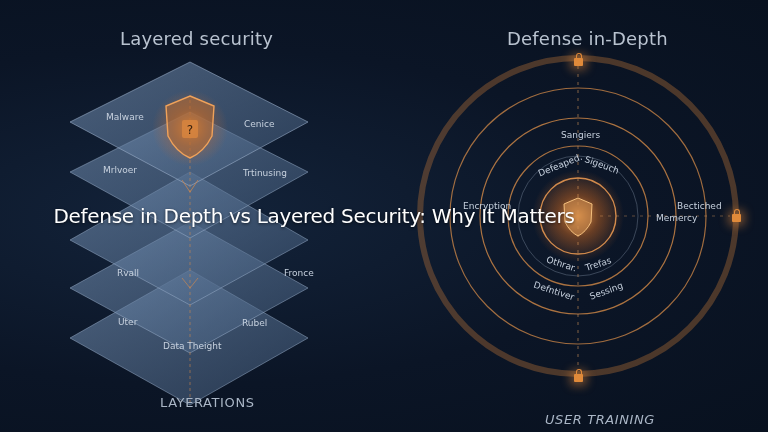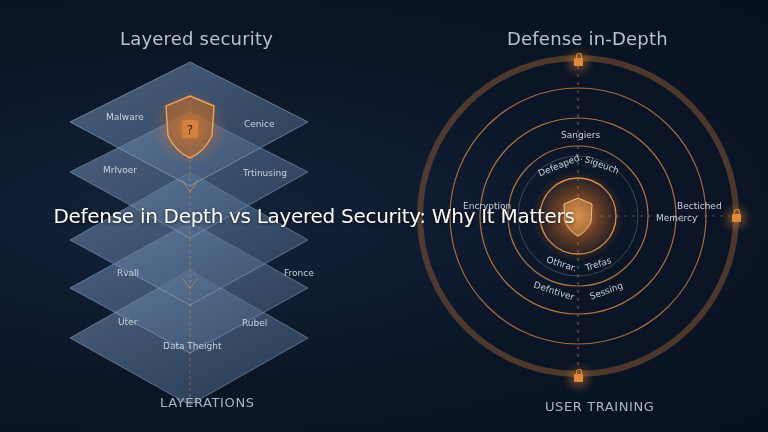--- a/index.html
+++ b/index.html
@@ -84,20 +84,20 @@
   <div class="lbl" style="left:561px;top:130px;">Sangiers</div>
   <div class="lbl" style="left:537px;top:160px;transform:rotate(-22deg);">Defeaped.</div>
   <div class="lbl" style="left:584px;top:160px;transform:rotate(20deg);">Sigeuch</div>
   <div class="lbl" style="left:463px;top:201px;">Encryption</div>
   <div class="lbl" style="left:651px;top:201px;padding-left:26px;">Bectiched</div>
   <div class="lbl" style="left:656px;top:213px;">Memercy</div>
   <div class="lbl" style="left:546px;top:259px;transform:rotate(18deg);">Othrar.</div>
   <div class="lbl" style="left:585px;top:259px;transform:rotate(-18deg);">Trefas</div>
   <div class="lbl" style="left:533px;top:286px;transform:rotate(18deg);">Defntiver</div>
   <div class="lbl" style="left:589px;top:286px;transform:rotate(-20deg);">Sessing</div>
-  <div class="cap" style="left:545px;top:399px;">USER TRAINING</div>
+  <div class="cap" style="left:545px;top:412px;font-style:italic;">USER TRAINING</div>
 
   <div class="lock" style="left:574px;top:58px;"></div>
   <div class="lock" style="left:732px;top:214px;"></div>
   <div class="lock" style="left:574px;top:374px;"></div>
 
   <div class="headline">Defense in Depth vs Layered Security: Why It Matters</div>
 </div>
 
 </body></html>

